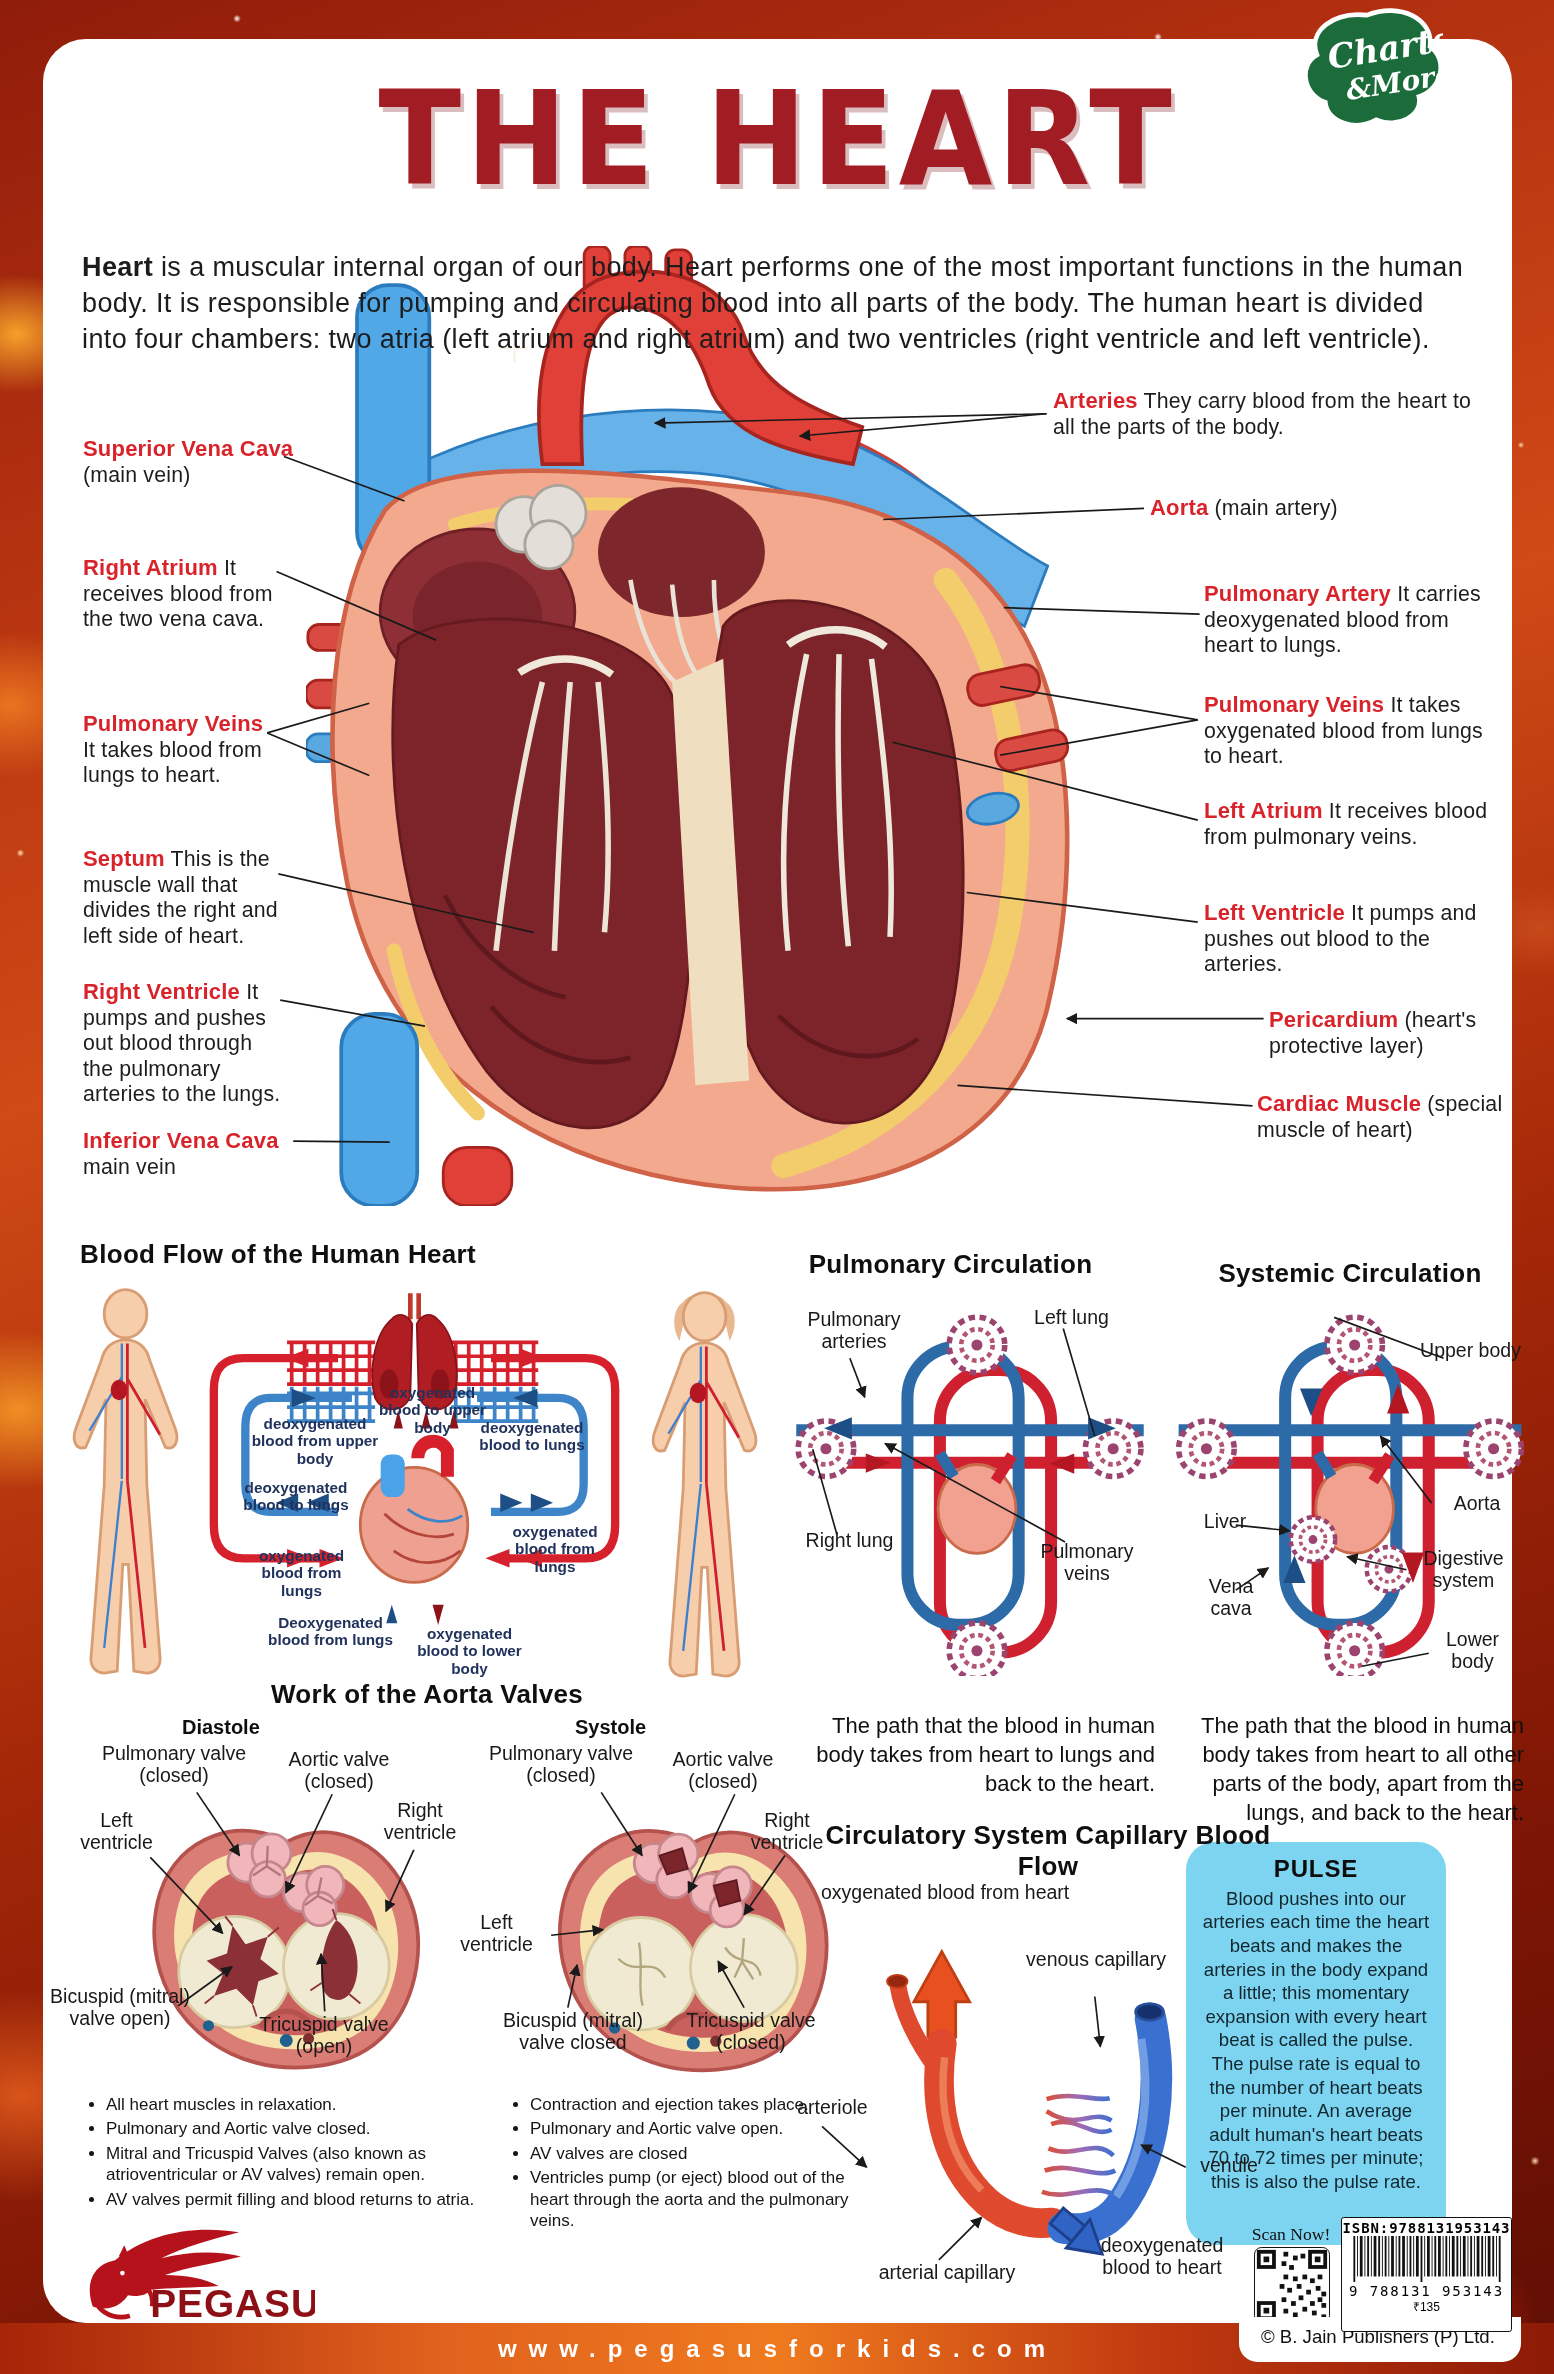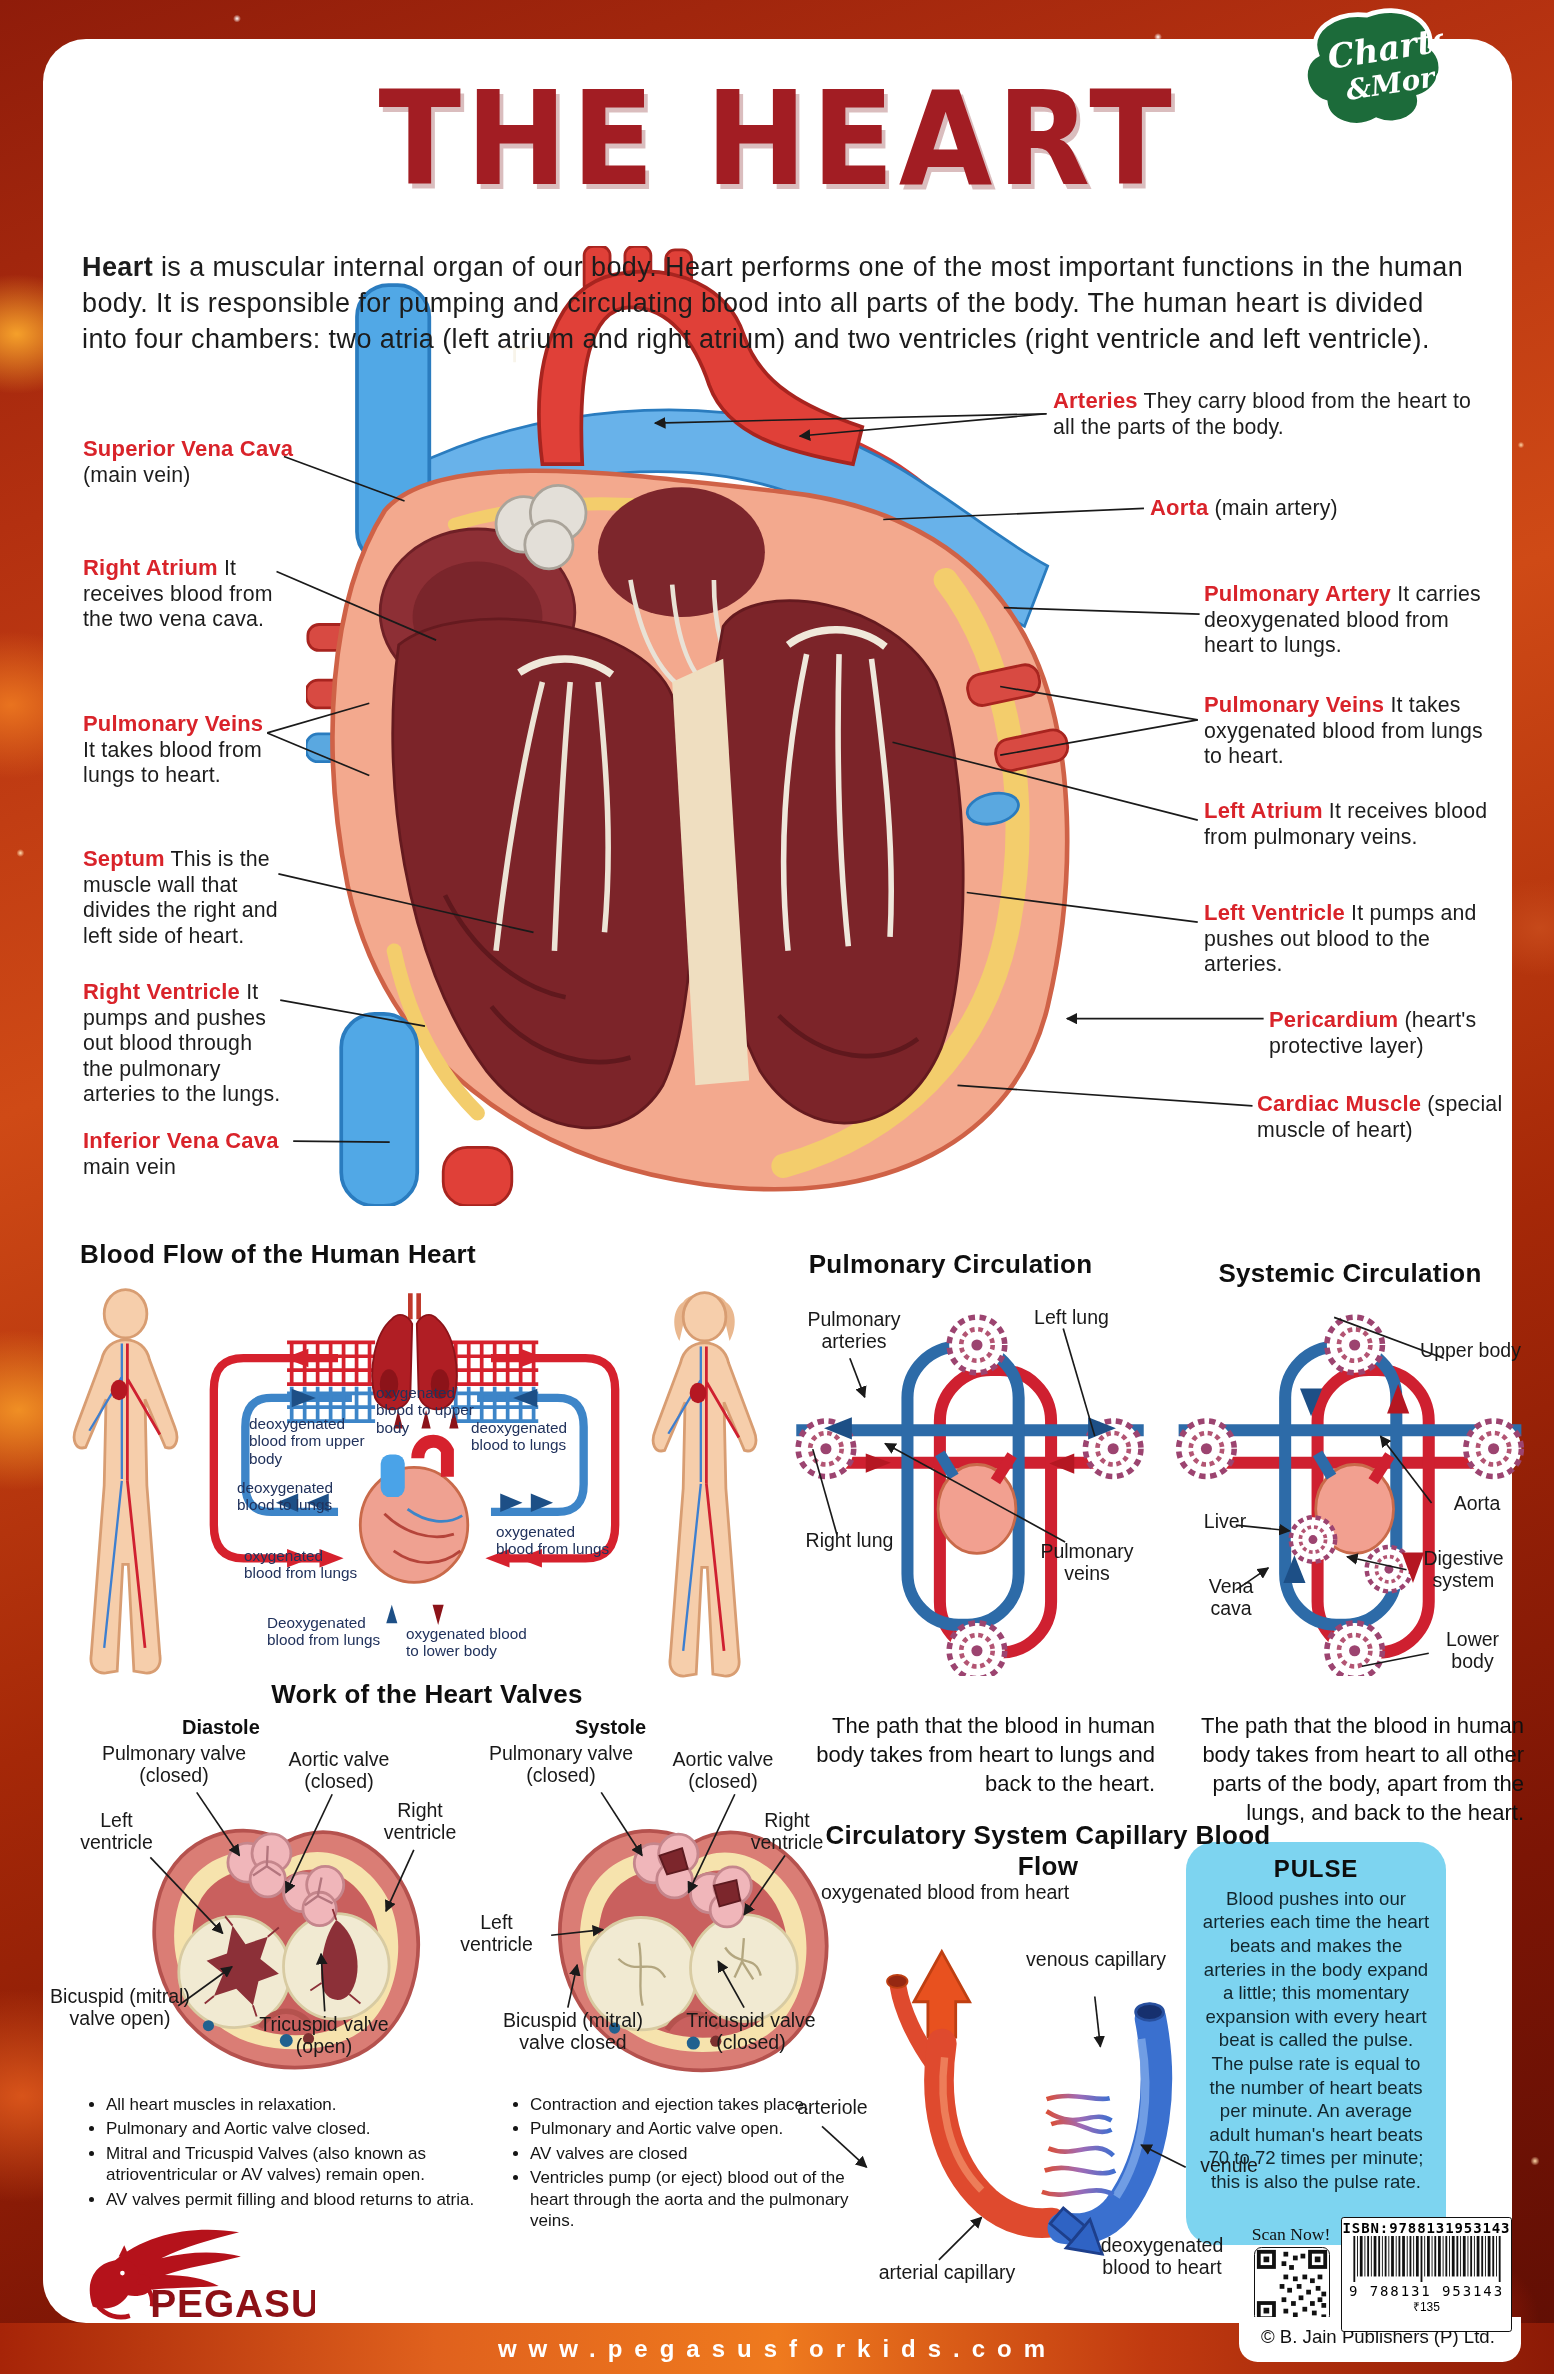--- a/index.html
+++ b/index.html
@@ -22,21 +22,21 @@
       radial-gradient(83px 65px at 1540px 928px,#c6491a,transparent 75%),
       linear-gradient(160deg,#8f1c0a 0%,#b33010 18%,#cf4a16 38%,#a52808 60%,#7c1505 82%,#5f0e04 100%)}
   .card{position:absolute;left:43px;top:39px;width:1469px;height:2284px;background:#fff;border-radius:43px;z-index:1}
   .illo{position:absolute;z-index:3}
   #leads{position:absolute;left:0;top:0;z-index:5;pointer-events:none}
   .txt{position:absolute;z-index:6}
   .lbl{font-size:21.3px;line-height:1.2;color:#1d1d1d;letter-spacing:0.2px}
   .term{color:#d9232a;font-weight:bold;font-size:22px}
   .h2{font-weight:bold;font-size:26px;color:#0f0f0f;text-align:center;letter-spacing:0.3px}
   .h3{font-weight:bold;font-size:20px;color:#0f0f0f}
-  .small{font-size:15.3px;color:#21325c;line-height:1.13;font-weight:400}
+  .small{font-size:15.3px;color:#21325c;text-align:center;line-height:1.13;font-weight:700}
   .mid{font-size:19.5px;color:#191919;text-align:center;line-height:1.13}
   .cap{font-size:22px;color:#101010;text-align:right;line-height:1.32}
   .bullets{font-size:17px;color:#151515;line-height:1.27;margin:0;padding-left:24px}
   .bullets li{margin-bottom:2.8px}
   .title{font-size:121px;font-weight:900;color:#a21d23;text-align:center;letter-spacing:4.6px;
     transform:scaleY(1.08);text-shadow:3.7px 4.6px 0 rgba(122,18,20,.28);font-family:"DejaVu Sans","Liberation Sans",sans-serif}
   .intro{font-size:27px;line-height:1.34;color:#1c1c1c;letter-spacing:0.4px}
   .pulsebox{position:absolute;left:1186px;top:1842px;width:260px;height:403px;background:#7dd4f0;border-radius:28px;z-index:4}
   .pulsebox .pt{font-weight:bold;font-size:24px;text-align:center;color:#0d0d0d;margin-top:13px;letter-spacing:0.9px}
   .pulsebox .pb{font-size:18.6px;line-height:1.27;text-align:center;color:#12262e;padding:3.7px 15px 0 15px}
@@ -306,21 +306,21 @@
     <polygon points="118,315 142,315 130,285" fill="#1d4f86"></polygon>
   </svg>
   <div class="txt mid" style="left:1417px;top:1339px;width:107px">Upper body</div>
   <div class="txt mid" style="left:1433px;top:1492px;width:88px">Aorta</div>
   <div class="txt mid" style="left:1190px;top:1510px;width:70px">Liver</div>
   <div class="txt mid" style="left:1187px;top:1575px;width:88px">Vena cava</div>
   <div class="txt mid" style="left:1403px;top:1547px;width:121px">Digestive system</div>
   <div class="txt mid" style="left:1424px;top:1628px;width:97px">Lower body</div>
   <div class="txt cap" style="left:1176px;top:1711px;width:348px">The path that the blood in human body takes from heart to all other parts of the body, apart from the lungs, and back to the heart.</div>
 
-  <div class="txt h2" style="left:223px;top:1679px;width:408px">Work of the Heart Valves</div>
+  <div class="txt h2" style="left:223px;top:1679px;width:408px">Work of the Aorta Valves</div>
   <div class="txt h3" style="left:182px;top:1716px">Diastole</div>
   <div class="txt h3" style="left:575px;top:1716px">Systole</div>
 
   <svg class="illo" style="left:119px;top:1807px;width:329px;height:278px" viewBox="0 0 350 300">
     <path d="M178,38 C130,10 62,30 42,92 C22,155 48,232 118,266 C168,290 242,286 280,250 C322,210 332,138 306,88 C278,35 224,12 178,38 Z" fill="#da7d75" stroke="#b5524e" stroke-width="4"></path>
     <path d="M178,58 C138,35 78,52 62,104 C46,158 68,222 128,250 C170,268 234,266 266,236 C300,203 308,142 288,100 C264,54 214,36 178,58 Z" fill="#f6e3ad"></path>
     <path d="M178,76 C144,56 92,70 80,114 C68,160 86,214 136,236 C172,252 226,250 252,226 C280,198 286,148 270,112 C250,68 206,58 178,76 Z" fill="#c9605e"></path>
     <circle cx="122" cy="178" r="60" fill="#f1ead2" stroke="#d8cba2" stroke-width="3"></circle>
     <circle cx="232" cy="172" r="57" fill="#f1ead2" stroke="#d8cba2" stroke-width="3"></circle>
     <path d="M150,238 C165,215 190,215 205,236" stroke="#b5524e" stroke-width="6" fill="none"></path>

